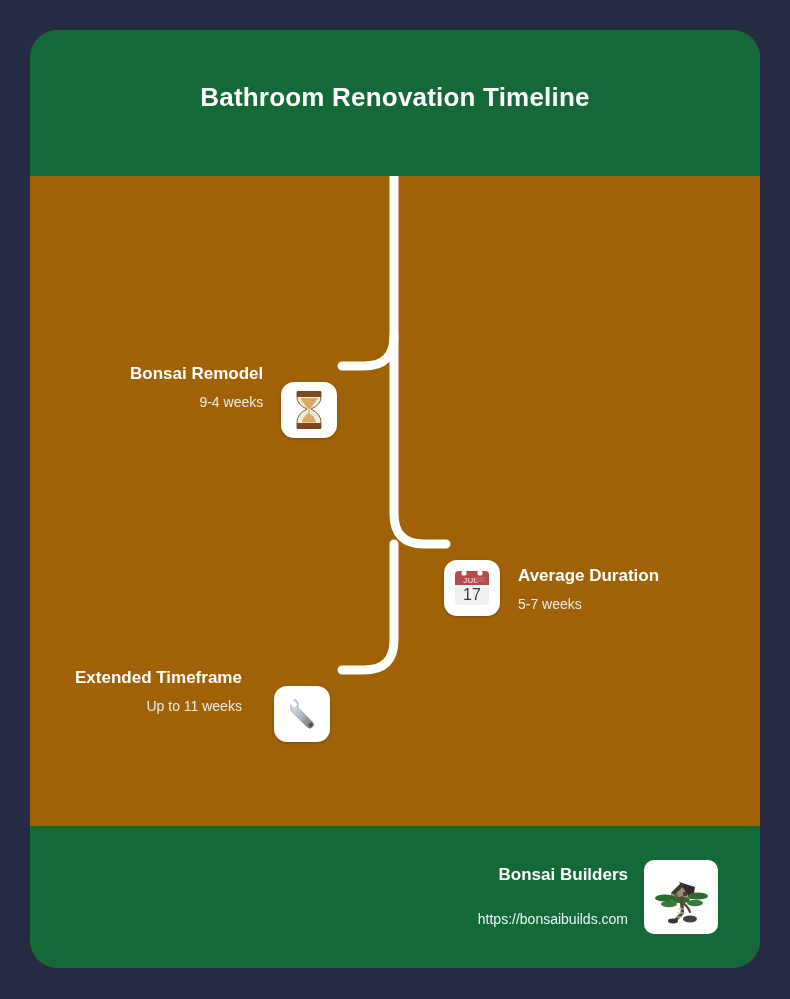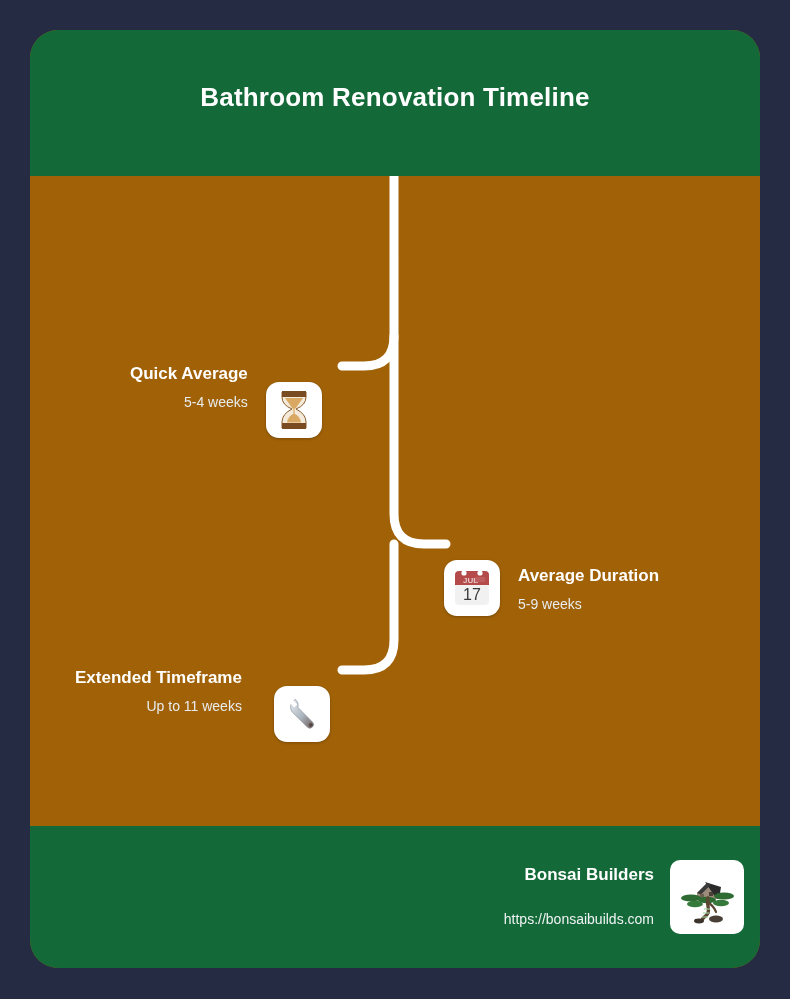--- a/index.html
+++ b/index.html
@@ -112,21 +112,21 @@
   #footer-band {
     position: absolute;
     left: 0;
     bottom: 0;
     width: 100%;
     height: 142px;
     background: #136a38;
     display: flex;
     align-items: center;
     justify-content: flex-end;
-    padding-right: 16px;
+    padding-right: 42px;
     box-sizing: border-box;
   }
   #footer-text {
     display: flex;
     flex-direction: column;
     align-items: flex-end;
     text-align: right;
     margin-right: 16px;
   }
   #footer-brand {
@@ -167,22 +167,22 @@
 
       <path d="M 364 0 L 364 160 Q 364 190 334 190 L 312 190" fill="none" stroke="#ffffff" stroke-width="9" stroke-linecap="round"></path>
 
       <path d="M 364 160 L 364 338 Q 364 368 394 368 L 416 368" fill="none" stroke="#ffffff" stroke-width="9" stroke-linecap="round"></path>
 
       <path d="M 364 368 L 364 464 Q 364 494 334 494 L 312 494" fill="none" stroke="#ffffff" stroke-width="9" stroke-linecap="round"></path>
     </svg>
 
     <div class="timeline-node node-left" style="left:100px; top:162px;">
       <div class="node-text align-right tile-gap-right">
-        <div class="node-title">Quick Average</div>
-        <div class="node-sub">5-4 weeks</div>
+        <div class="node-title">Bonsai Remodel</div>
+        <div class="node-sub">9-4 weeks</div>
       </div>
       <div class="icon-tile">
         <svg width="36" height="42" viewBox="0 0 36 42">
           <path d="M6 3 L30 3 L30 8 Q30 16 20 20 Q30 25 30 33 L30 39 L6 39 L6 33 Q6 25 16 20 Q6 16 6 8 Z" fill="#f4ead9" stroke="#8a5a2b" stroke-width="1"></path>
           <path d="M6 2 L30 2 L30 8 L6 8 Z" fill="#7a4a20"></path>
           <path d="M6 34 L30 34 L30 40 L6 40 Z" fill="#7a4a20"></path>
           <path d="M9 9 L27 9 L19.5 19.5 L16.5 19.5 Z" fill="#d9a963"></path>
           <path d="M11 33.5 L25 33.5 Q24 27 18 24.5 Q12 27 11 33.5 Z" fill="#d9a963"></path>
           <rect x="17.4" y="19" width="1.2" height="6" fill="#d9a963"></rect>
         </svg>
@@ -196,21 +196,21 @@
           <path d="M2 7 a4 4 0 0 1 4 -4 h26 a4 4 0 0 1 4 4 v10 h-34 Z" fill="#b44a4a"></path>
           <text x="10" y="15" font-family="'Liberation Sans',sans-serif" font-size="8" font-weight="bold" fill="#e7c8c8">JUL</text>
           <rect x="22" y="9" width="10" height="5" fill="#c46a6a" opacity="0.6"></rect>
           <circle cx="11" cy="5" r="2.6" fill="#ffffff"></circle>
           <circle cx="27" cy="5" r="2.6" fill="#ffffff"></circle>
           <text x="19" y="32" text-anchor="middle" font-family="'Liberation Sans',sans-serif" font-size="16" fill="#3a3a3a">17</text>
         </svg>
       </div>
       <div class="node-text align-left">
         <div class="node-title">Average Duration</div>
-        <div class="node-sub">5-9 weeks</div>
+        <div class="node-sub">5-7 weeks</div>
       </div>
     </div>
 
     <div class="timeline-node node-left" style="left:45px; top:466px;gap:14px;">
       <div class="node-text align-right tile-gap-right">
         <div class="node-title">Extended Timeframe</div>
         <div class="node-sub">Up to 11 weeks</div>
       </div>
       <div class="icon-tile">
         <svg width="38" height="38" viewBox="0 0 38 38">

